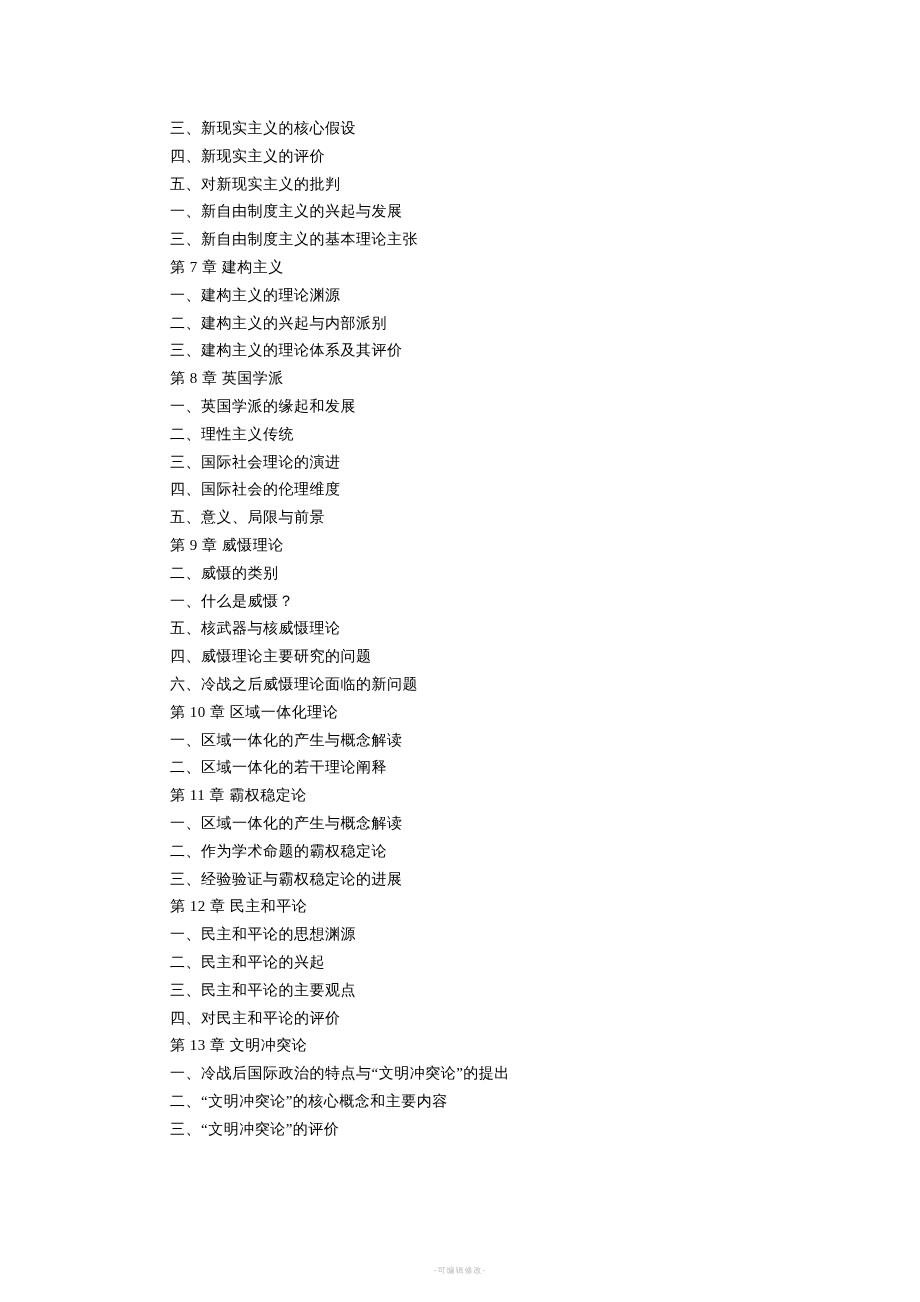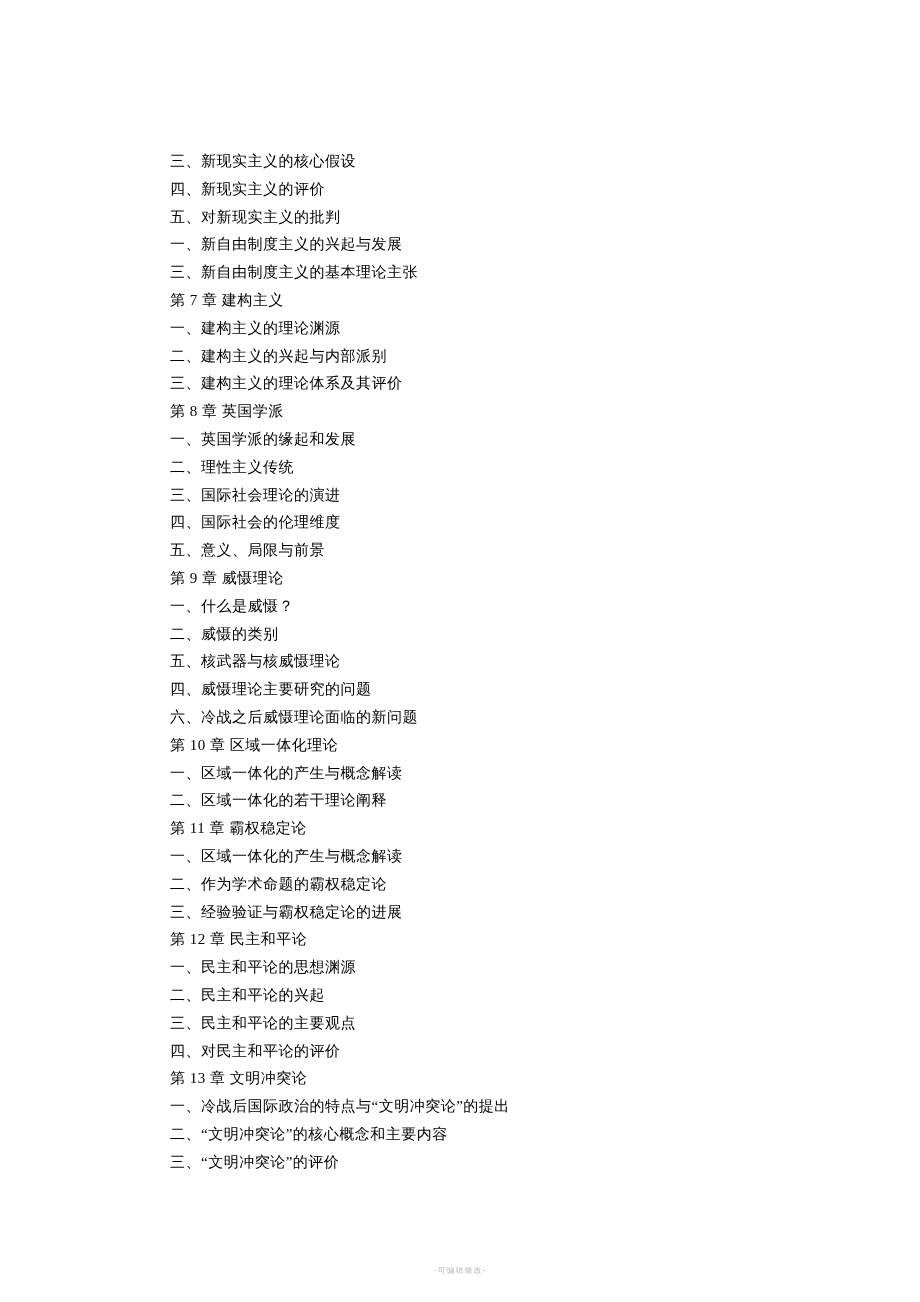--- a/index.html
+++ b/index.html
@@ -10,21 +10,20 @@
     body {
       background: #ffffff;
       font-family: "SimSun", "宋体", serif;
       width: 920px;
       height: 1302px;
       position: relative;
     }
     .page {
       padding: 115px 0 0 170px;
       width: 100%;
-      margin-top: 33px;
     }
     .line {
       font-size: 15px;
       color: #000000;
       line-height: 27.8px;
       letter-spacing: 0.5px;
       white-space: nowrap;
     }
     .footer {
       position: absolute;
@@ -50,22 +49,22 @@
   <div class="line">一、建构主义的理论渊源</div>
   <div class="line">二、建构主义的兴起与内部派别</div>
   <div class="line">三、建构主义的理论体系及其评价</div>
   <div class="line">第 8 章  英国学派</div>
   <div class="line">一、英国学派的缘起和发展</div>
   <div class="line">二、理性主义传统</div>
   <div class="line">三、国际社会理论的演进</div>
   <div class="line">四、国际社会的伦理维度</div>
   <div class="line">五、意义、局限与前景</div>
   <div class="line">第 9 章  威慑理论</div>
+  <div class="line">二、威慑的类别</div>
   <div class="line">一、什么是威慑？</div>
-  <div class="line">二、威慑的类别</div>
   <div class="line">五、核武器与核威慑理论</div>
   <div class="line">四、威慑理论主要研究的问题</div>
   <div class="line">六、冷战之后威慑理论面临的新问题</div>
   <div class="line">第 10 章  区域一体化理论</div>
   <div class="line">一、区域一体化的产生与概念解读</div>
   <div class="line">二、区域一体化的若干理论阐释</div>
   <div class="line">第 11 章  霸权稳定论</div>
   <div class="line">一、区域一体化的产生与概念解读</div>
   <div class="line">二、作为学术命题的霸权稳定论</div>
   <div class="line">三、经验验证与霸权稳定论的进展</div>

